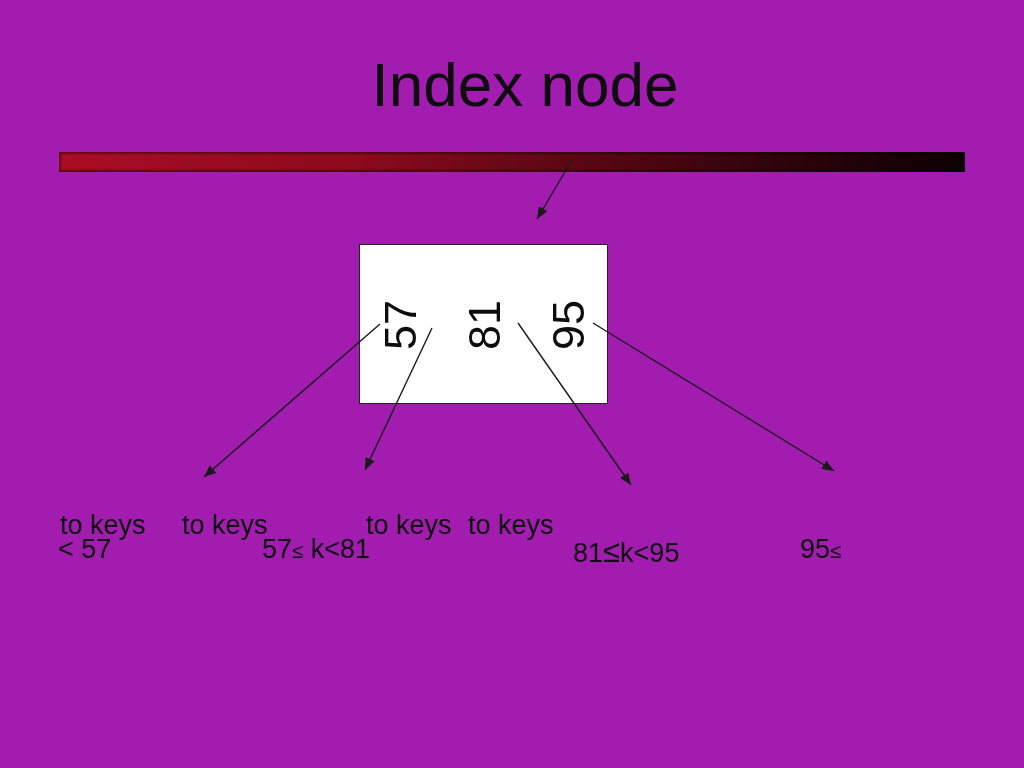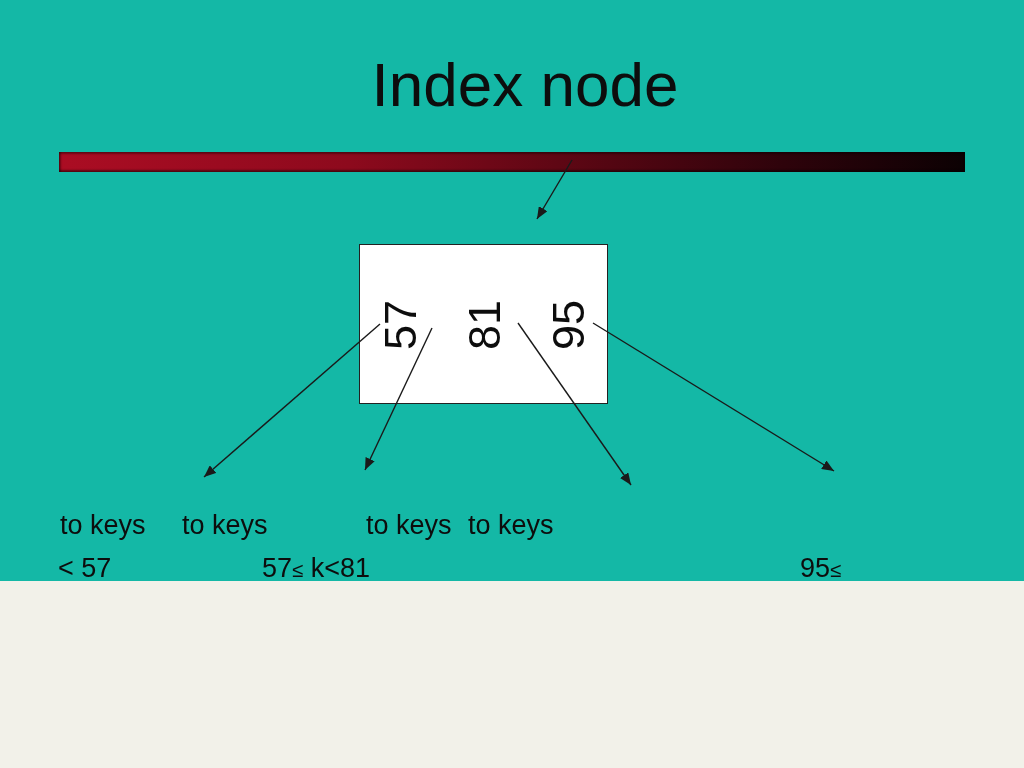--- a/index.html
+++ b/index.html
@@ -2,22 +2,22 @@
 <html><head>
 <meta charset="utf-8">
 <style>
   html,body{margin:0;padding:0;}
   body{
     width:1024px;height:768px;overflow:hidden;
     font-family:"Liberation Sans", sans-serif;
     background:#f2f1e9;
   }
   .slide{
-    position:relative;width:1024px;height:581px;
-    background:#14b8a6;color:#0d0d0d;
+    position:relative;width:1024px;height:768px;
+    background:#a21caf;color:#0d0d0d;
   }
   .title{
     position:absolute;top:54px;left:25px;width:1000px;
     margin:0;font-size:62px;font-weight:400;line-height:1;
     text-align:center;color:#0d0d0d;letter-spacing:0;
   }
   .accent-bar{
     position:absolute;left:59px;top:152px;width:906px;height:20px;
     background:linear-gradient(to right,
       #ab0d23 0%, #9a0b20 18%, #8d0a1d 32%, #5f0714 55%, #2e030b 80%, #0c0103 100%);
@@ -35,21 +35,21 @@
   }
   .arrows-layer{
     position:absolute;left:0;top:0;width:1024px;height:768px;
     pointer-events:none;
   }
   .lbl{
     position:absolute;font-size:27px;line-height:1;color:#0d0d0d;
     white-space:pre;
   }
   .to-keys{top:512px;}
-  .range{top:536px;margin-top:19px;}
+  .range{top:536px;}
   .le-sm{font-size:0.75em;}
   .le-lg{font-size:1.15em;}
 </style>
 </head>
 <body>
 
 <div class="slide">
 
   <h1 class="title">Index node</h1>
 
@@ -76,16 +76,17 @@
 
   <div class="lbl to-keys" style="left:60px">to keys</div>
   <div class="lbl to-keys" style="left:182px">to keys</div>
   <div class="lbl to-keys" style="left:366px">to keys</div>
   <div class="lbl to-keys" style="left:468px">to keys</div>
 
   <div class="lbl range" style="left:58px"><span>&lt; 57</span></div>
 
   <div class="lbl range" style="left:262px"><span>57</span><span class="le-sm">≤</span><span> k&lt;81</span></div>
 
+  <div class="lbl range" style="left:573px"><span>81</span><span class="le-lg">≤</span><span>k&lt;95</span></div>
 
   <div class="lbl range" style="left:800px"><span>95</span><span class="le-sm">≤</span></div>
 
 </div>
 
 </body></html>

